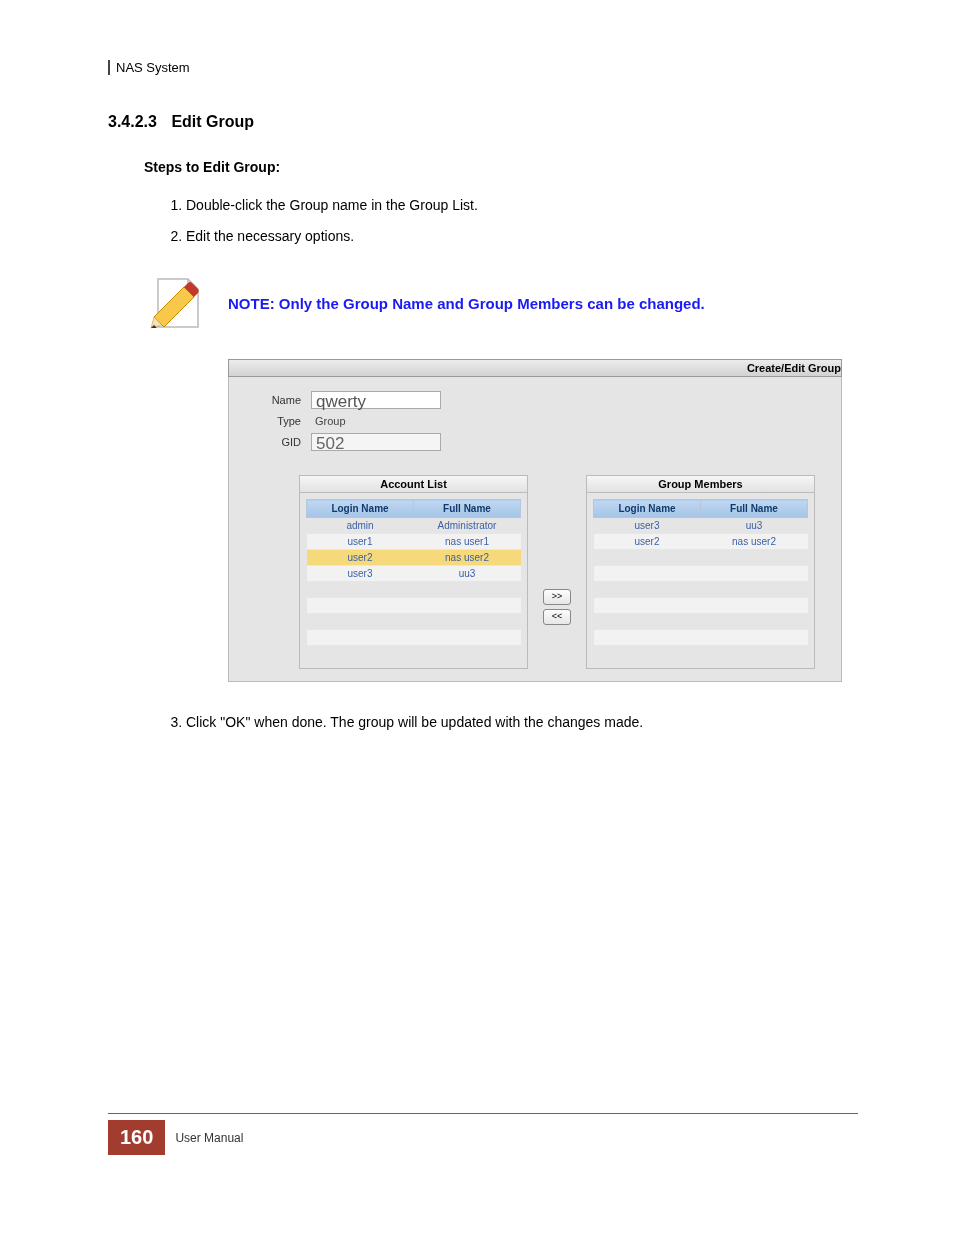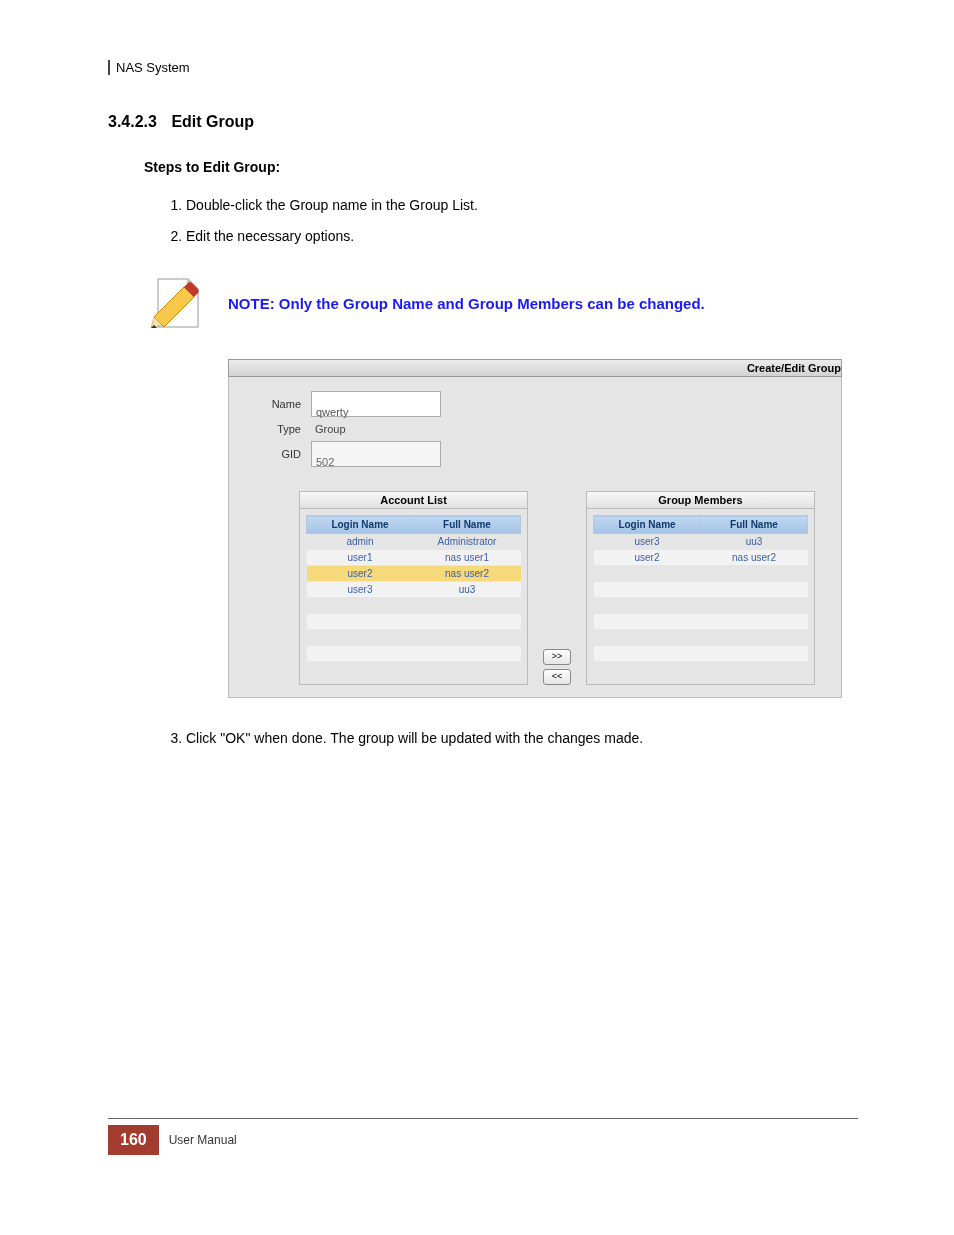--- a/index.html
+++ b/index.html
@@ -13,41 +13,41 @@
   ol.steps li { margin-bottom: 10px; line-height: 1.5; }
   .note-row { display: flex; align-items: center; margin: 24px 0 24px 36px; gap: 20px; }
   .note-icon { width: 64px; height: 64px; position: relative; }
   .note-text { color: #1a1af2; font-weight: bold; font-size: 15px; }
 
   .dialog-wrap { margin: 6px 0 30px 120px; width: 614px; }
   .dlg-titlebar { background: linear-gradient(#ececec,#d2d2d2); border: 1px solid #999; font-size: 11px; font-weight: bold; text-align: right; padding: 2px 0; }
   .dlg-body { border: 1px solid #bbb; border-top: none; background: #e5e5e5; padding: 14px 26px 12px 26px; font-size: 11px; }
   .fld-row { display: flex; align-items: center; margin-bottom: 6px; }
   .fld-label { width: 56px; text-align: right; padding-right: 10px; color: #333; }
-  .fld-input { width: 130px; height: 18px; border: 1px solid #aaa; background: #fff; padding: 12px 4px; font-size: 11px; color: #555; line-height: 16px; }
+  .fld-input { width: 130px; height: 18px; border: 1px solid #aaa; background: #fff; padding: 2px 4px; font-size: 17px; color: #555; line-height: 16px; }
   .fld-input.readonly { background: #f5f5f5; color: #666; }
 
-  .lists-row { display: flex; gap: 14px; margin-top: 24px; align-items: flex-end; margin-left: 44px; }
+  .lists-row { display: flex; gap: 14px; margin-top: 24px; align-items: center; margin-left: 44px; }
   .list-panel { flex: 1; border: 1px solid #bbb; }
   .list-panel-title { background: linear-gradient(#f6f6f6,#e2e2e2); border-bottom: 1px solid #bbb; text-align: center; font-size: 11px; font-weight: bold; padding: 2px 0; }
   .tbl { width: 100%; border-collapse: collapse; font-size: 10px; table-layout: fixed; }
   .tbl th { background: linear-gradient(#bfd7f2,#a5c4e6); color: #103a6b; font-weight: bold; padding: 3px 0; border: 1px solid #b6c7dd; }
   .tbl td { text-align: center; padding: 2px 0; height: 16px; color: #3b5fa5; border-bottom: 1px solid #e6e6e6; }
   .tbl tr.alt td { background: #f2f2f2; }
   .tbl tr.sel td { background: #f5d97a; }
   .move-col { width: 30px; display: flex; flex-direction: column; gap: 4px; align-items: center; justify-content: center; padding-top: 70px; }
   .mini-btn { width: 28px; height: 16px; border: 1px solid #888; border-radius: 3px; background: linear-gradient(#fdfdfd,#e6e6e6); font-size: 9px; line-height: 12px; text-align: center; cursor: pointer; }
 
   .dlg-footer { text-align: center; margin-top: 10px; }
   .dlg-btn { display: inline-block; min-width: 44px; padding: 1px 10px; border: 1px solid #888; border-radius: 4px; background: linear-gradient(#fdfdfd,#e8e8e8); font-size: 11px; cursor: pointer; margin: 0 1px; }
 
   .footer { position: absolute; left: 0; right: 0; bottom: 80px; }
   .footrule { border-top: 1px solid #666; margin: 0 96px 6px 108px; }
   .footbar { display: flex; align-items: center; margin-left: 108px; }
-  .pgnum { background: #a23c2f; color: #fff; font-weight: bold; padding: 6px 12px; font-size: 16px; }
+  .pgnum { background: #a23c2f; color: #fff; font-weight: bold; padding: 6px 12px; font-size: 20px; }
   .footlabel { margin-left: 10px; font-size: 12px; color: #333; }
 </style>
 </head>
 <body>
 
 <div class="page">
   <div class="header-rule">NAS System</div>
 
   <h3 class="section">
     <span class="num">3.4.2.3</span>

